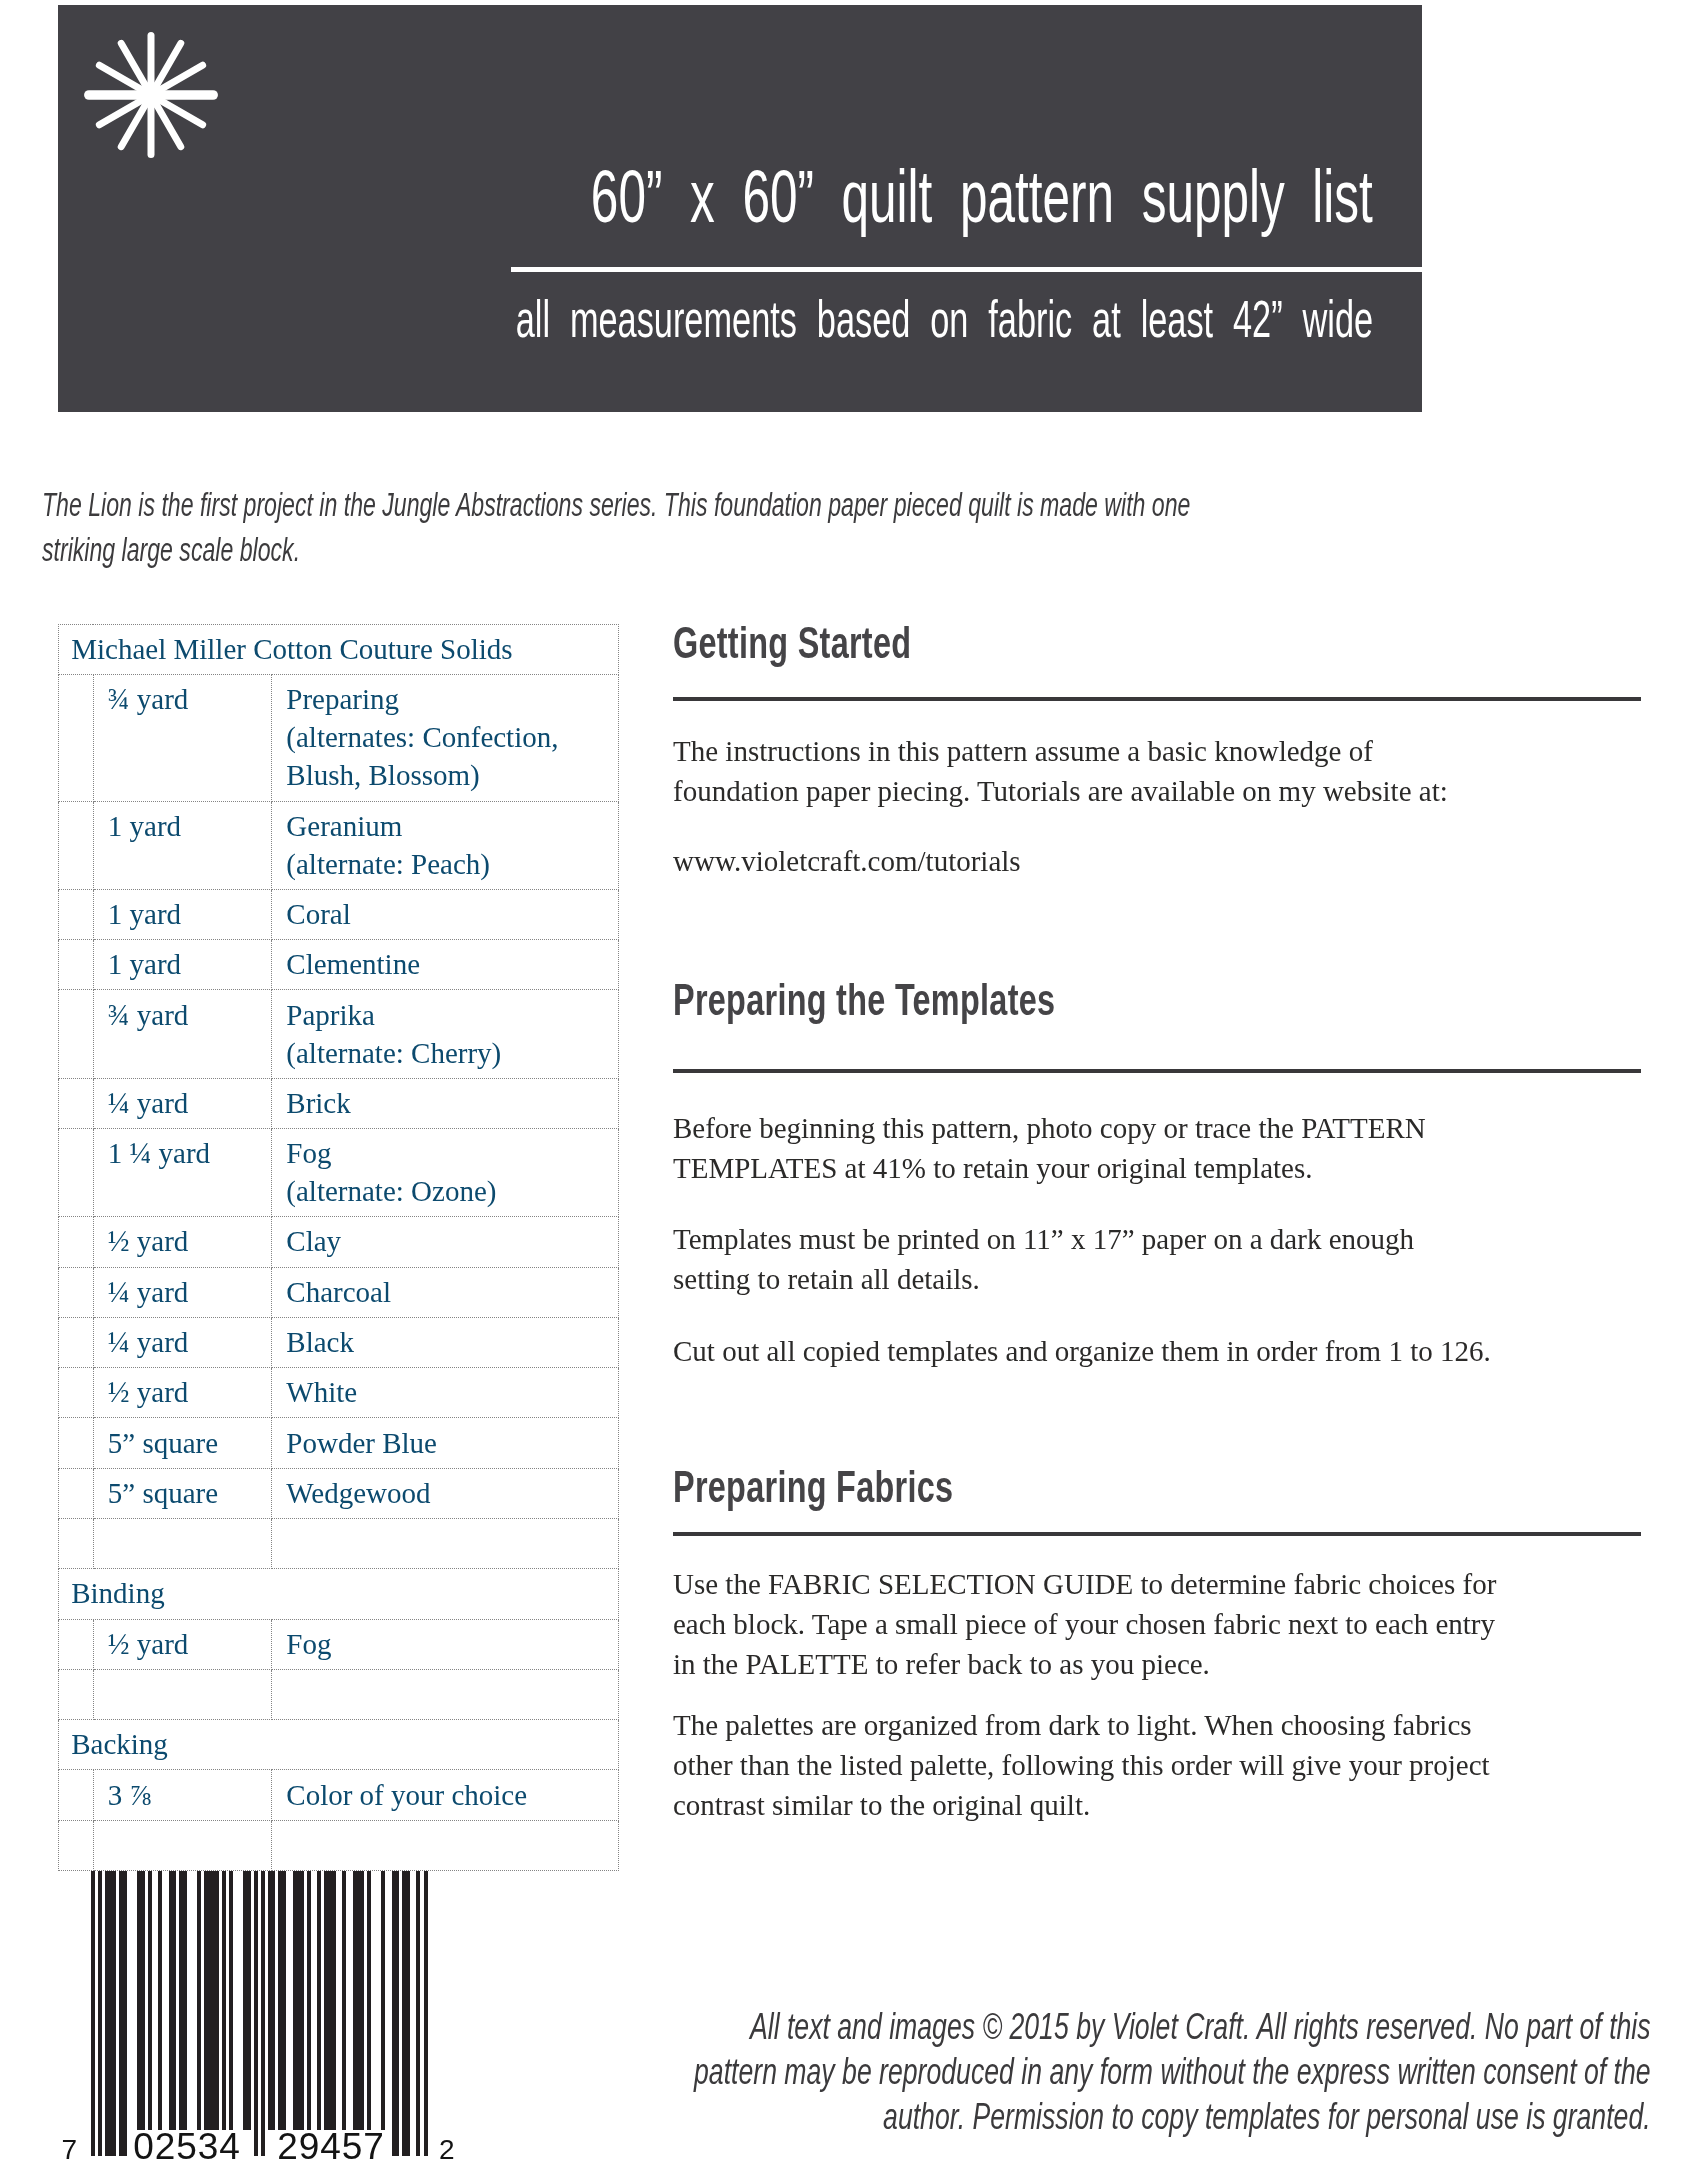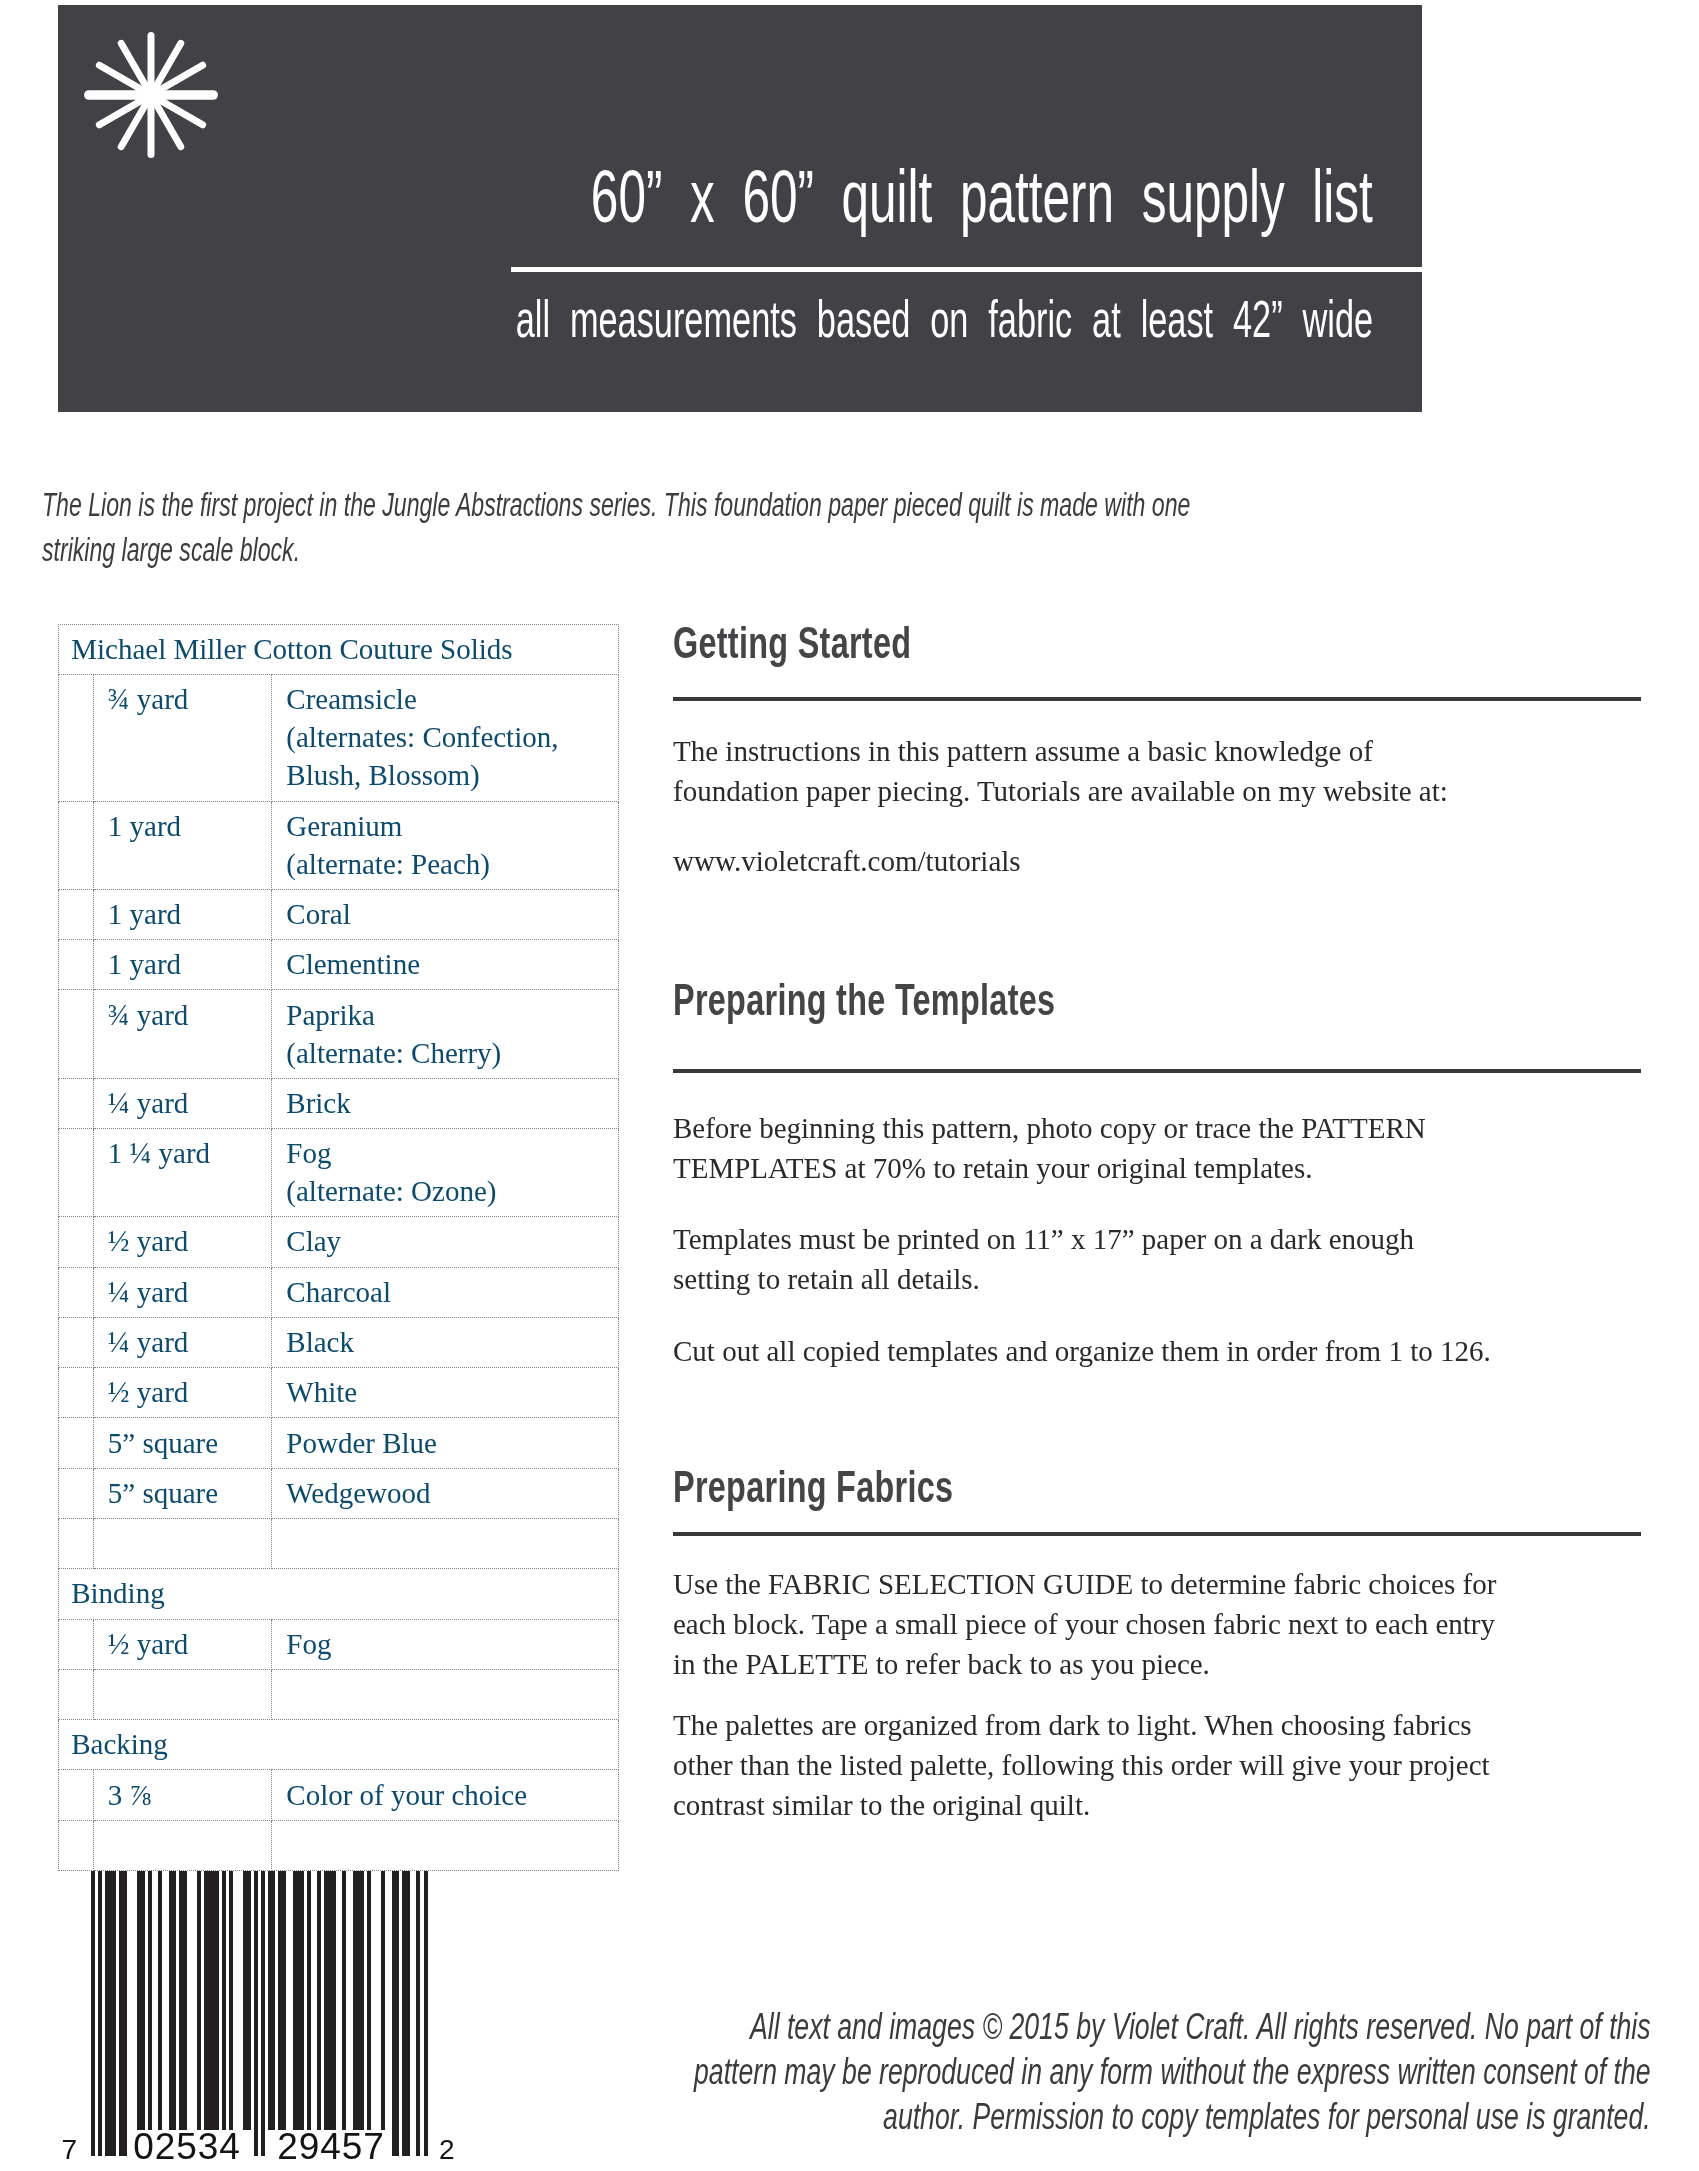--- a/index.html
+++ b/index.html
@@ -153,21 +153,21 @@
       <col style="width:347px">
     </colgroup>
   <tbody>
     <tr>
       <td colspan="3" class="title-cell">Michael Miller Cotton Couture Solids</td>
     </tr>
   <tr>
         <td class="spacer-cell"></td>
         <td class="yardage-cell">¾ yard</td>
         <td class="color-cell">
-          <div class="line">Creamsicle</div>
+          <div class="line">Preparing</div>
           <div class="line">(alternates: Confection,</div>
           <div class="line">Blush, Blossom)</div>
         </td>
       </tr>
       <tr>
         <td class="spacer-cell"></td>
         <td class="yardage-cell">1 yard</td>
         <td class="color-cell">
           <div class="line">Geranium</div>
           <div class="line">(alternate: Peach)</div>
@@ -303,21 +303,21 @@
       </div>
     </div>
 </div>
 
 <div class="section" id="sec-preparing-templates">
   <h2>Preparing the Templates</h2>
   <div class="rule"></div>
   <div class="paras">
       <div class="para p0">
         <div class="line">Before beginning this pattern, photo copy or trace the PATTERN</div>
-        <div class="line">TEMPLATES at 70% to retain your original templates.</div>
+        <div class="line">TEMPLATES at 41% to retain your original templates.</div>
       </div>
       <div class="para p1">
         <div class="line">Templates must be printed on 11” x 17” paper on a dark enough</div>
         <div class="line">setting to retain all details.</div>
       </div>
       <div class="para p2">
         <div class="line">Cut out all copied templates and organize them in order from 1 to 126.</div>
       </div>
     </div>
 </div>

